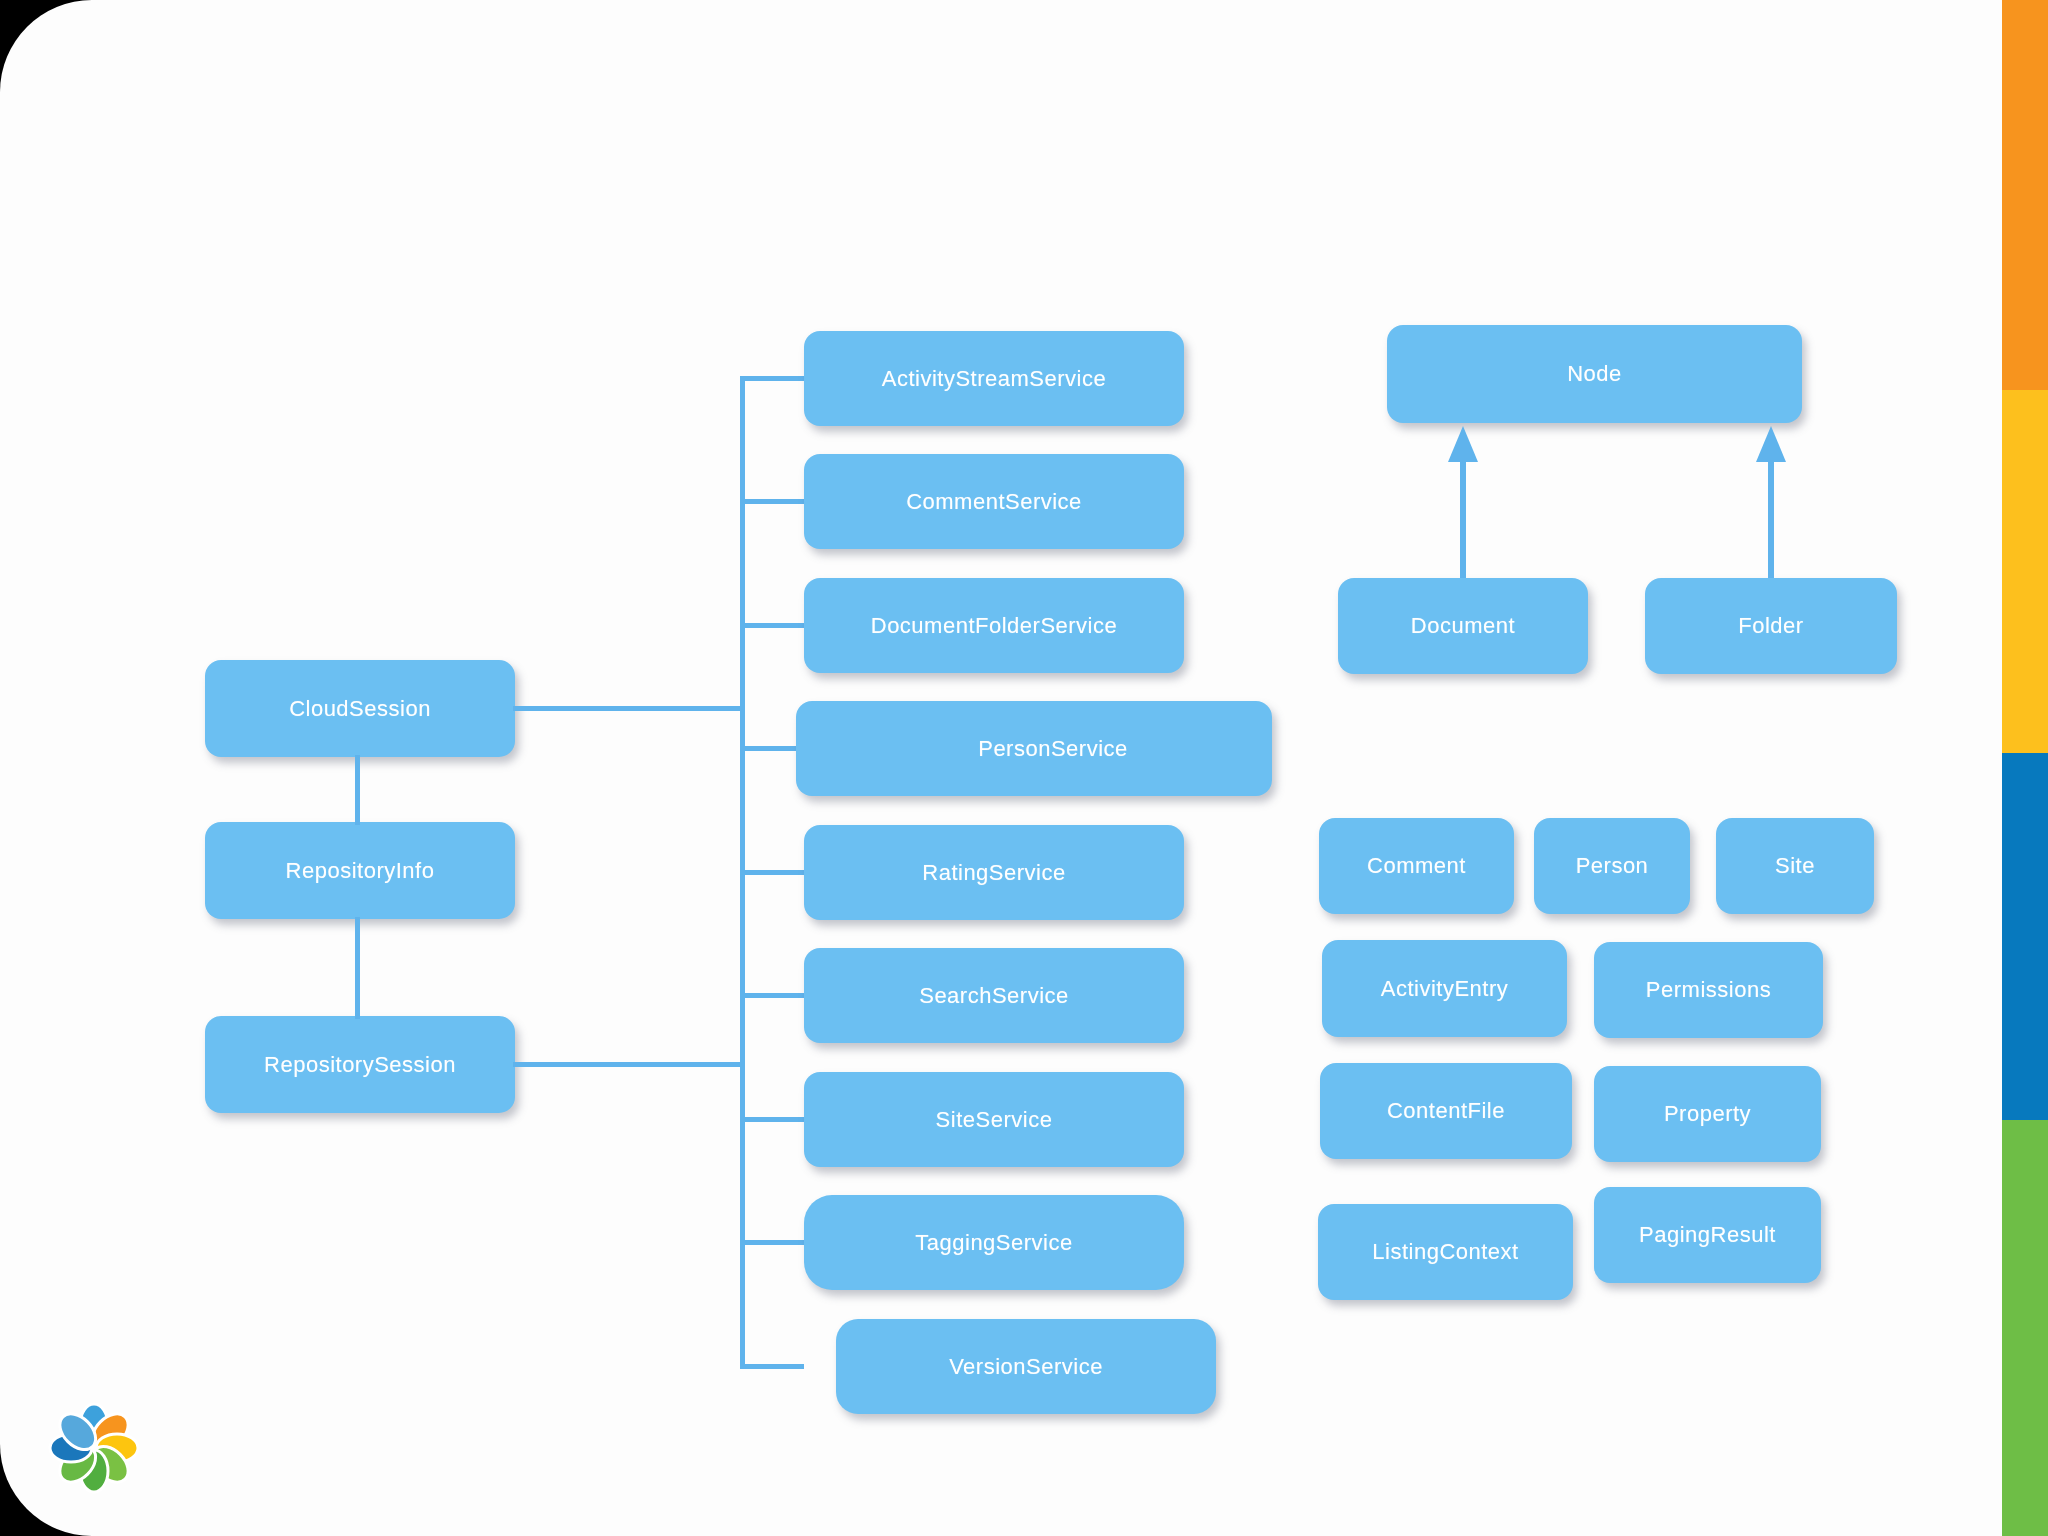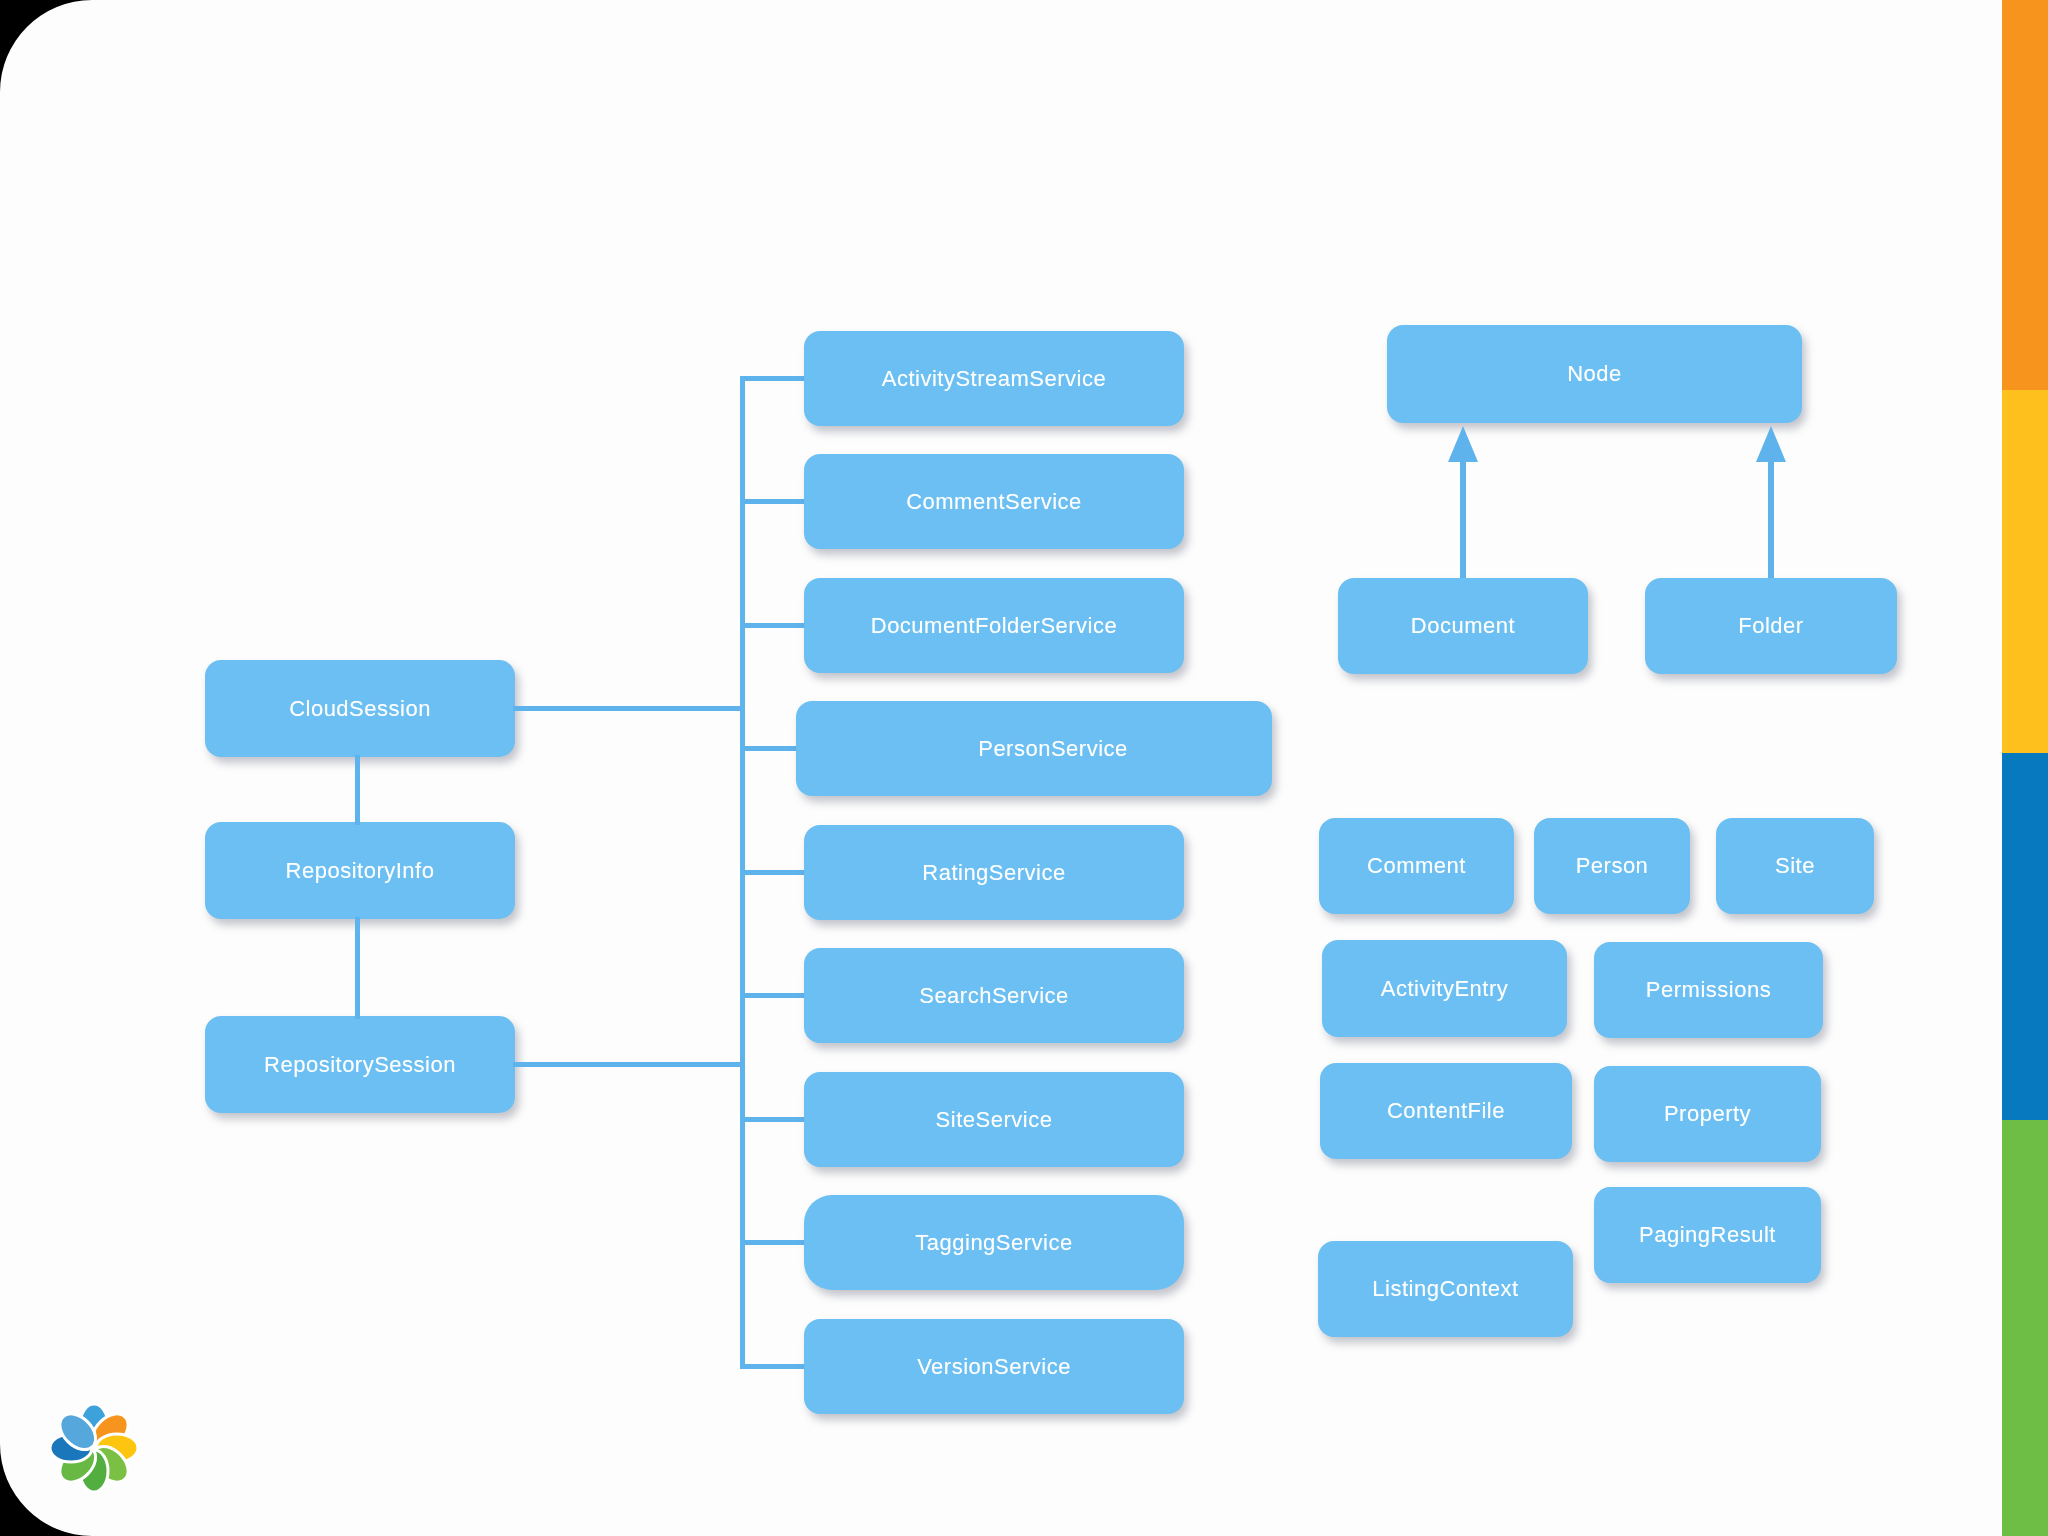--- a/index.html
+++ b/index.html
@@ -83,21 +83,21 @@
 
   <div>
     <div class="box" style="left:804px;top:331px;width:380px;height:95px;">ActivityStreamService</div>
     <div class="box" style="left:804px;top:454px;width:380px;height:95px;">CommentService</div>
     <div class="box" style="left:804px;top:578px;width:380px;height:95px;">DocumentFolderService</div>
     <div class="box" style="left:796px;top:701px;width:438px;height:95px;padding-left:38px;">PersonService</div>
     <div class="box" style="left:804px;top:825px;width:380px;height:95px;">RatingService</div>
     <div class="box" style="left:804px;top:948px;width:380px;height:95px;">SearchService</div>
     <div class="box" style="left:804px;top:1072px;width:380px;height:95px;">SiteService</div>
     <div class="box" style="left:804px;top:1195px;width:380px;height:95px;border-radius:28px;">TaggingService</div>
-    <div class="box" style="left:804px;top:1319px;width:380px;height:95px;">VersionService</div>
+    <div class="box" style="left:836px;top:1319px;width:380px;height:95px;border-radius:22px;">VersionService</div>
   </div>
 
   <div>
     <div class="box" style="left:1387px;top:325px;width:415px;height:98px;">Node</div>
     <div class="box" style="left:1338px;top:578px;width:250px;height:96px;">Document</div>
     <div class="box" style="left:1645px;top:578px;width:252px;height:96px;">Folder</div>
 
     <div class="line" style="left:1460px;top:458px;width:6px;height:120px;"></div>
     <div class="arrow-head" style="left:1448px;top:426px;"></div>
     <div class="line" style="left:1768px;top:458px;width:6px;height:120px;"></div>
@@ -108,21 +108,21 @@
     <div class="box" style="left:1319px;top:818px;width:195px;height:96px;">Comment</div>
     <div class="box" style="left:1534px;top:818px;width:156px;height:96px;">Person</div>
     <div class="box" style="left:1716px;top:818px;width:158px;height:96px;">Site</div>
 
     <div class="box" style="left:1322px;top:940px;width:245px;height:97px;">ActivityEntry</div>
     <div class="box" style="left:1594px;top:942px;width:229px;height:96px;">Permissions</div>
 
     <div class="box" style="left:1320px;top:1063px;width:252px;height:96px;">ContentFile</div>
     <div class="box" style="left:1594px;top:1066px;width:227px;height:96px;">Property</div>
 
-    <div class="box" style="left:1318px;top:1241px;width:255px;height:96px;">ListingContext</div>
+    <div class="box" style="left:1318px;top:1204px;width:255px;height:96px;">ListingContext</div>
     <div class="box" style="left:1594px;top:1187px;width:227px;height:96px;">PagingResult</div>
   </div>
 
   <svg class="logo" width="96" height="96" viewBox="0 0 96 96">
     <g>
       <g transform="rotate(0,48,48)">
           <ellipse cx="48" cy="25" rx="14" ry="21" fill="#3DA1DC" stroke="#fff" stroke-width="3"></ellipse>
         </g>
       <g transform="rotate(45,48,48)">
           <ellipse cx="48" cy="25" rx="14" ry="21" fill="#F7941E" stroke="#fff" stroke-width="3"></ellipse>

